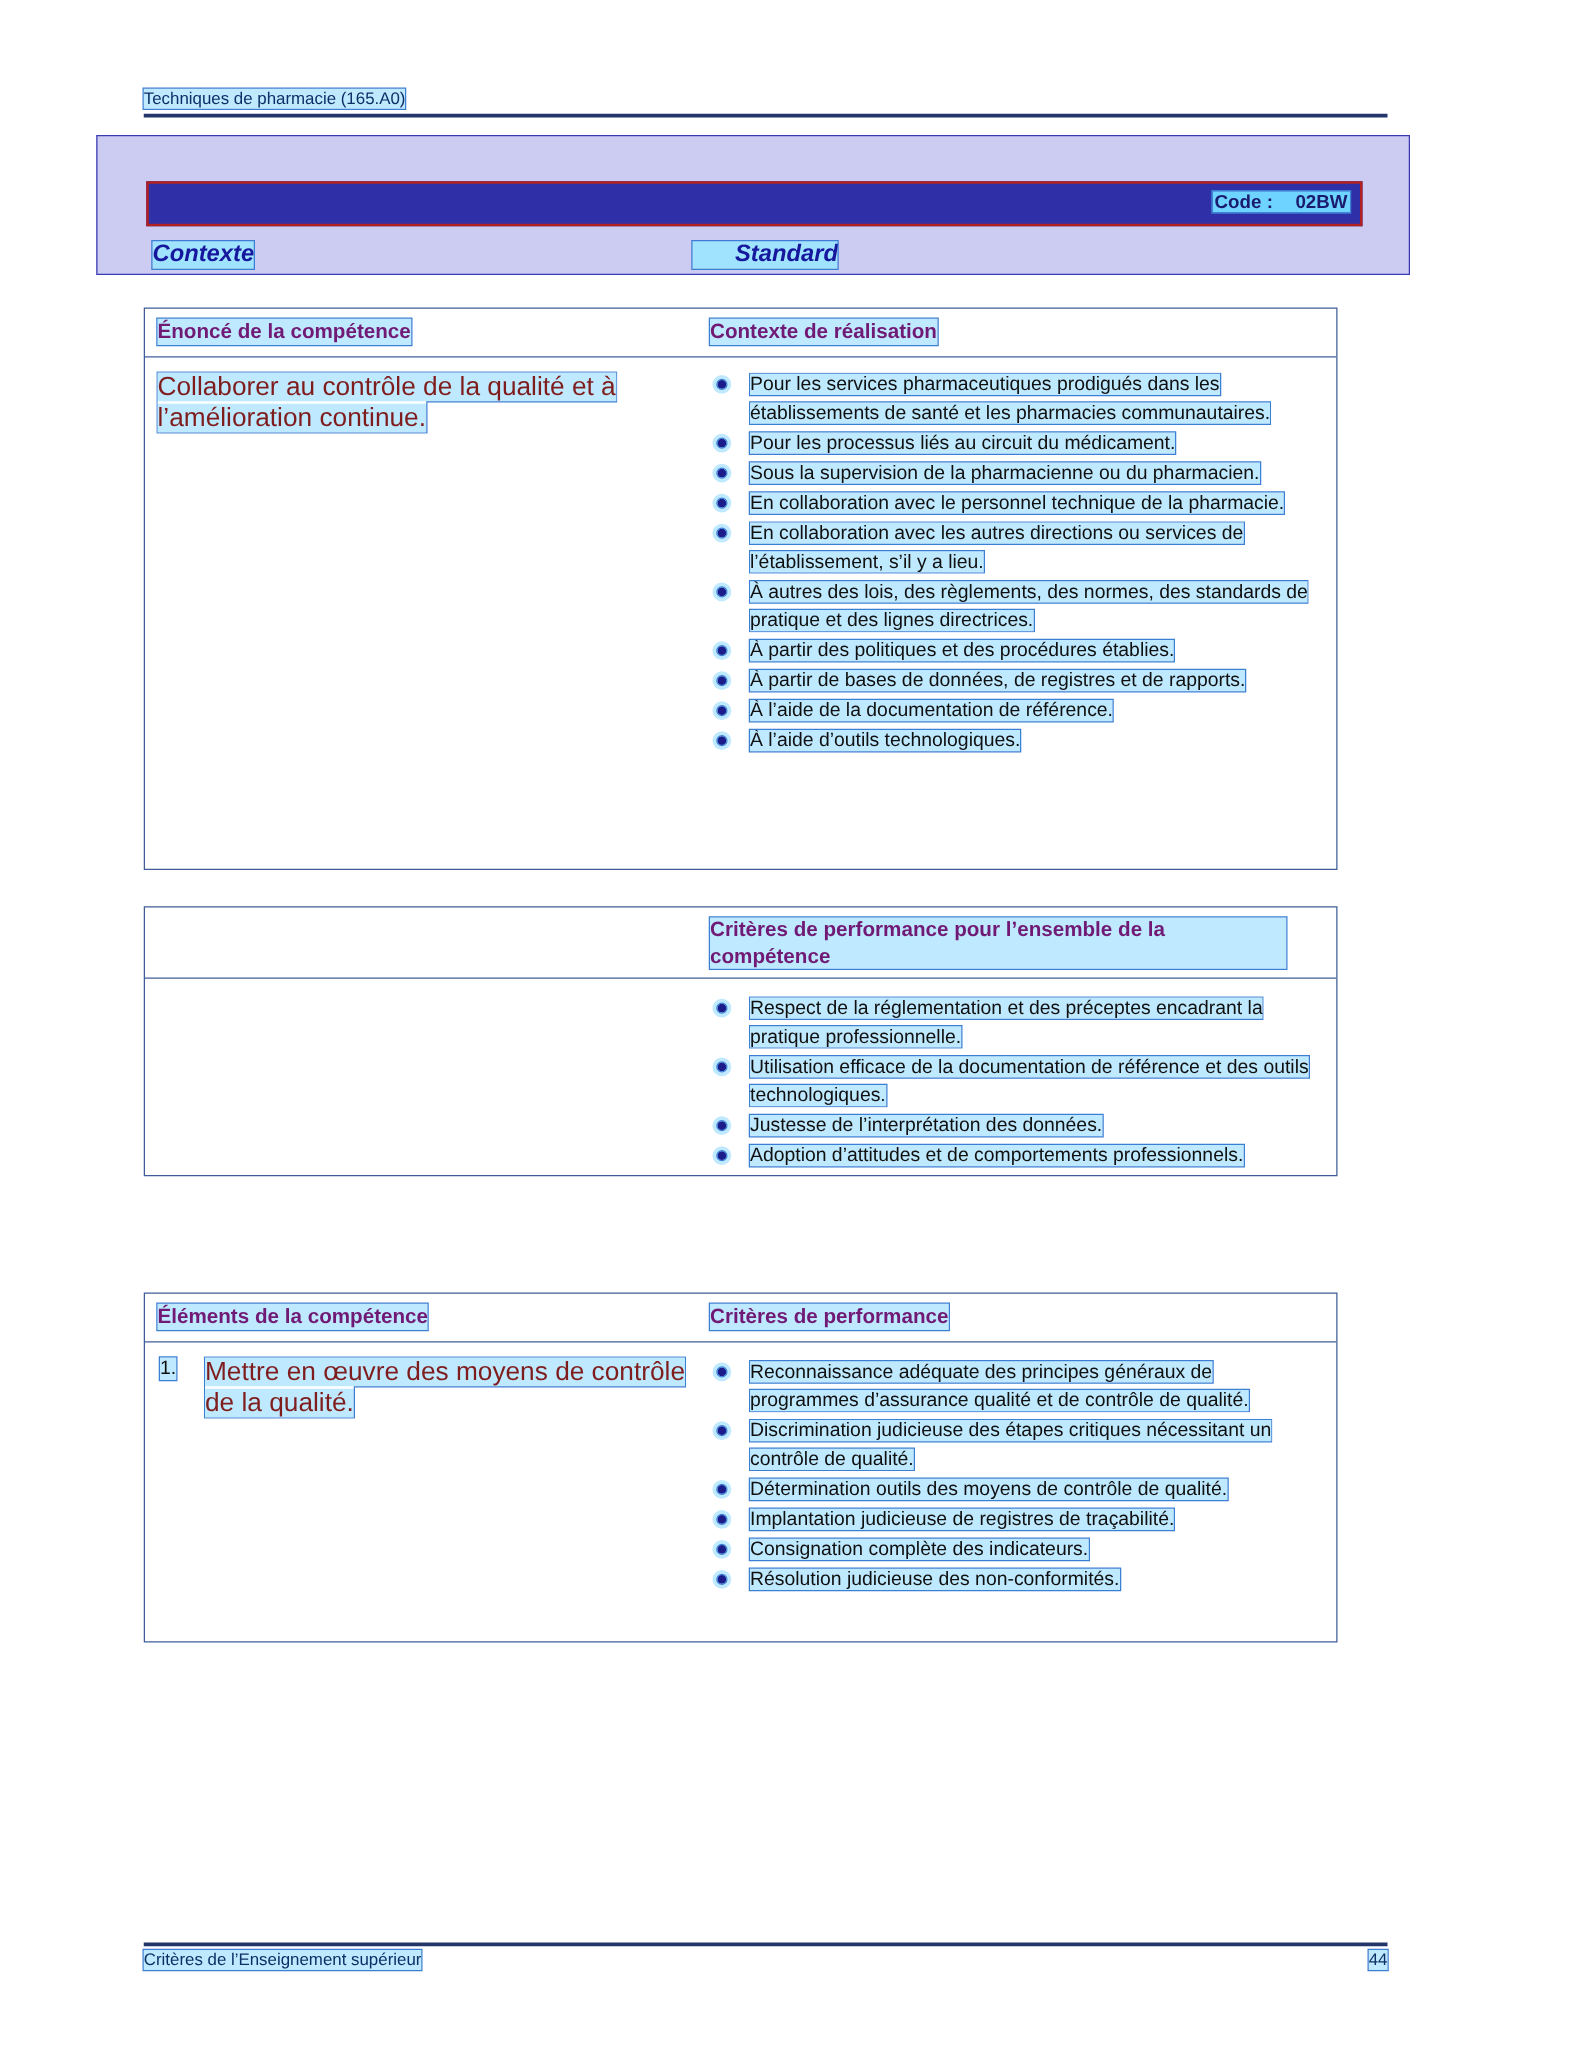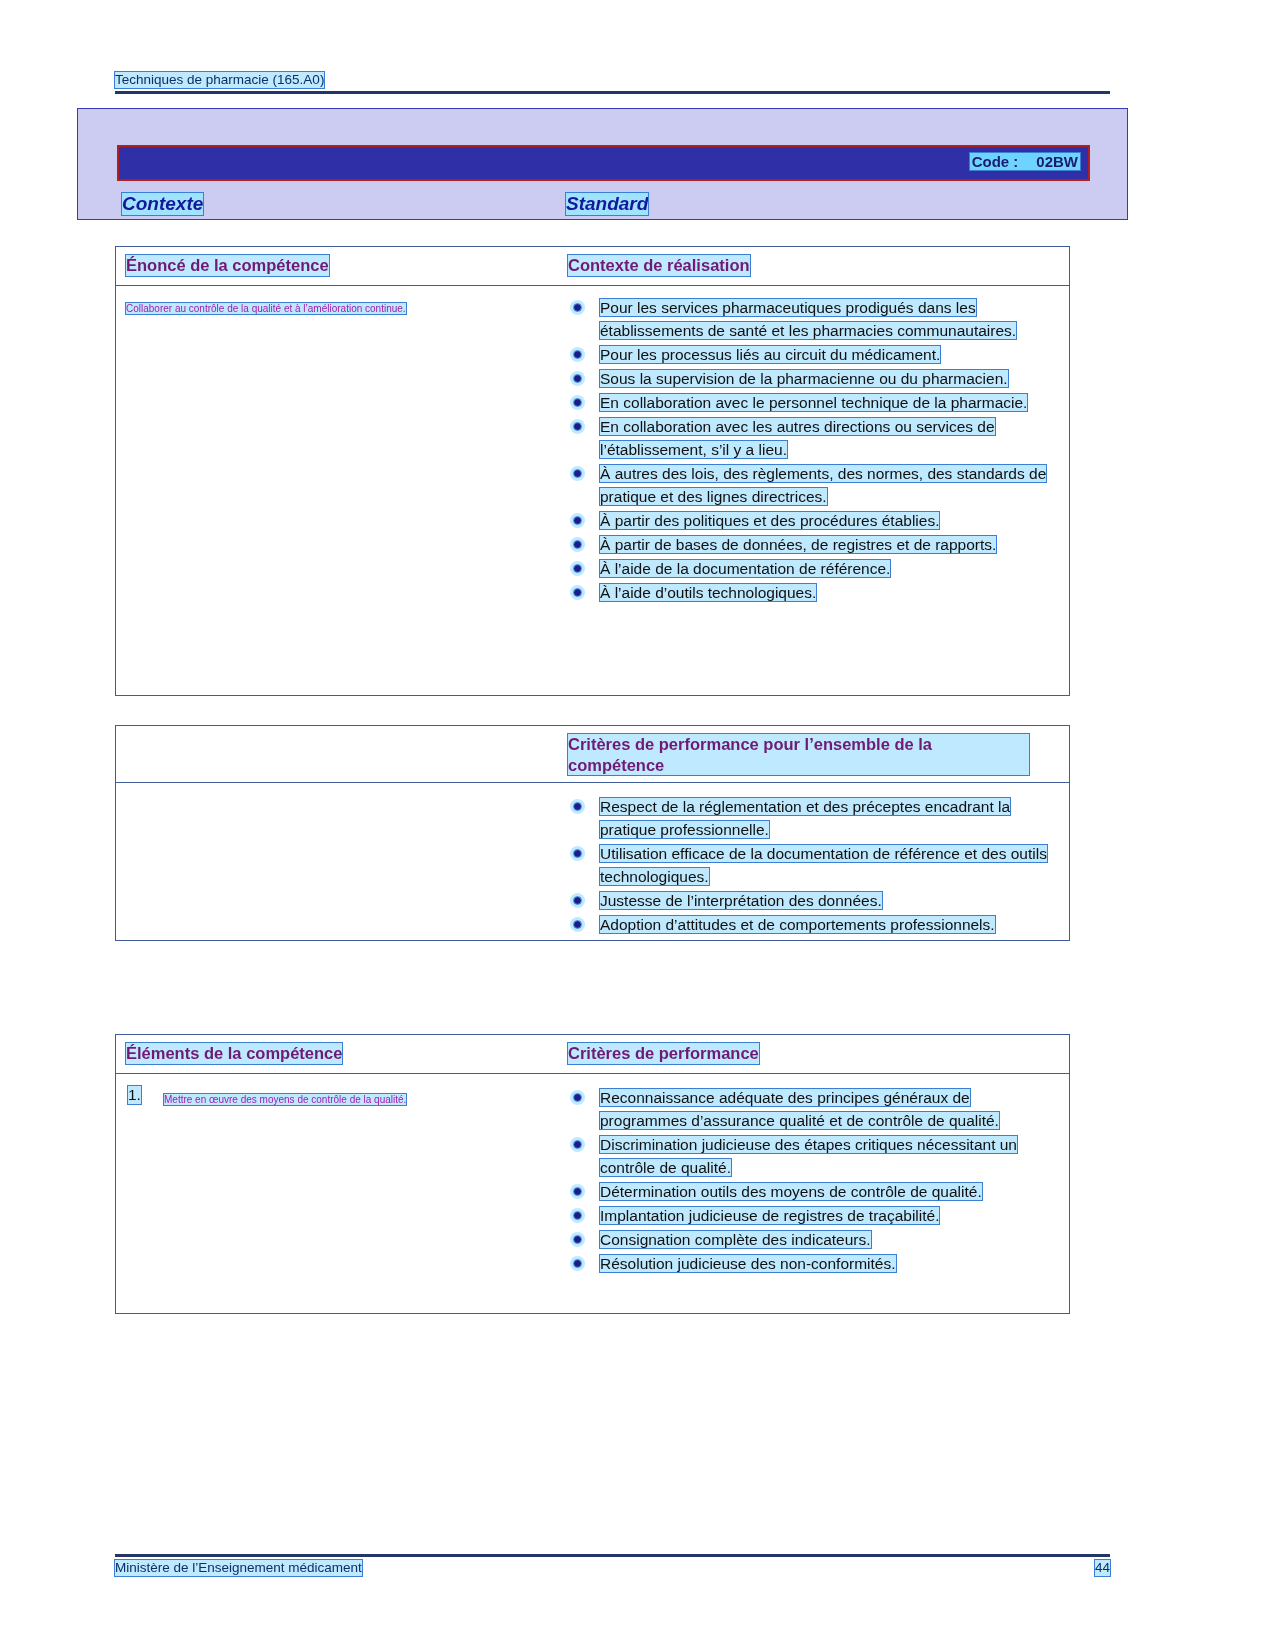--- a/index.html
+++ b/index.html
@@ -91,21 +91,21 @@
     position: absolute;
     font-size: 19px;
     font-weight: bold;
     font-style: italic;
     color: #17179e;
     background: #9fe3ff;
     outline: 1px solid #3b7fd4;
     line-height: 1.15;
   }
   .banner-label.objectif { left: 0; top: 0; }
-  .banner-label.standard { left: 444px; top: 0; }
+  .banner-label.standard { left: 432px; top: 0; padding-left: 34px; }
 
   
   .block {
     position: absolute;
     border: 1px solid #3f5c99;
     box-sizing: border-box;
     background: #ffffff;
   }
   .block .row-head {
     position: relative;
@@ -122,22 +122,22 @@
     font-weight: bold;
     color: #701a75;
     background: #bfe9ff;
     outline: 1px solid #3b7fd4;
     line-height: 1.25;
   }
 
   .body-area { position: relative; }
 
   .txt {
-    font-size: 10px;
-    color: #a21caf;
+    font-size: 21px;
+    color: #7f1d1d;
     background: #bfe9ff;
     outline: 1px solid #3b7fd4;
     line-height: 1.18;
     display: inline;
     box-decoration-break: clone;
     -webkit-box-decoration-break: clone;
   }
 
   ul.bullets {
     list-style: none;
@@ -322,17 +322,17 @@
           <li><span class="dot"></span><span class="t">Implantation judicieuse de registres de traçabilité.</span></li>
           <li><span class="dot"></span><span class="t">Consignation complète des indicateurs.</span></li>
           <li><span class="dot"></span><span class="t">Résolution judicieuse des non-conformités.</span></li>
         </ul>
       </div>
     </div>
   </div>
 
   <div class="footer-rule"></div>
   <div class="footer">
-    <span class="footer-left">Ministère de l’Enseignement médicament</span>
+    <span class="footer-left">Critères de l’Enseignement supérieur</span>
     <span class="footer-right">44</span>
   </div>
 
 </div>
 
 </body></html>

